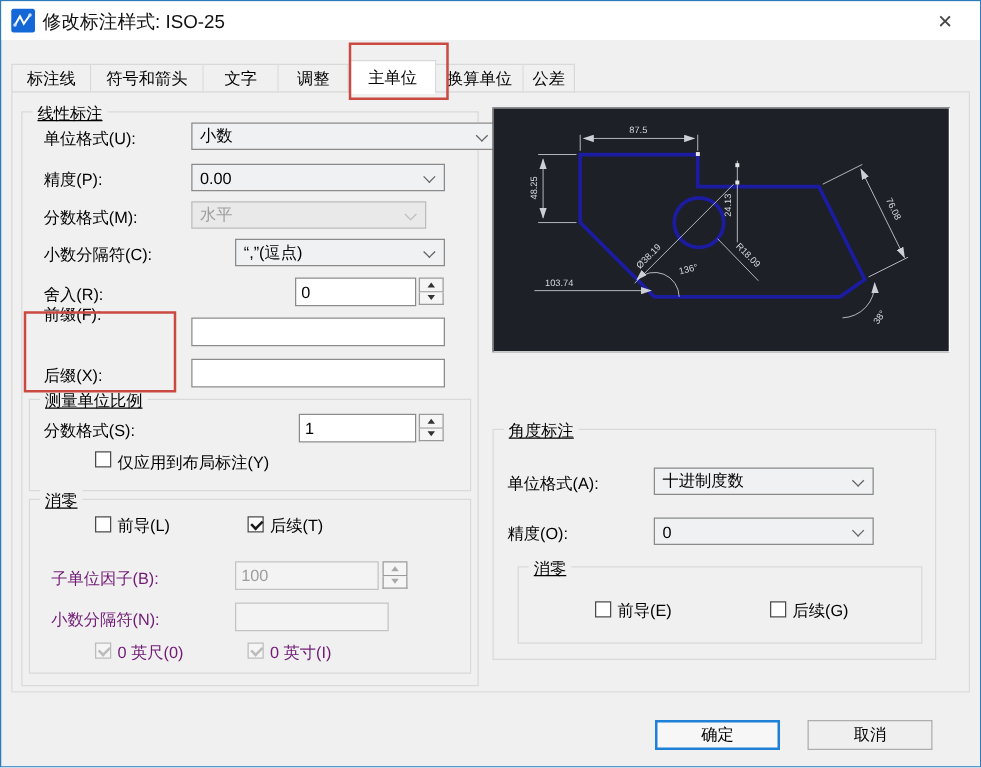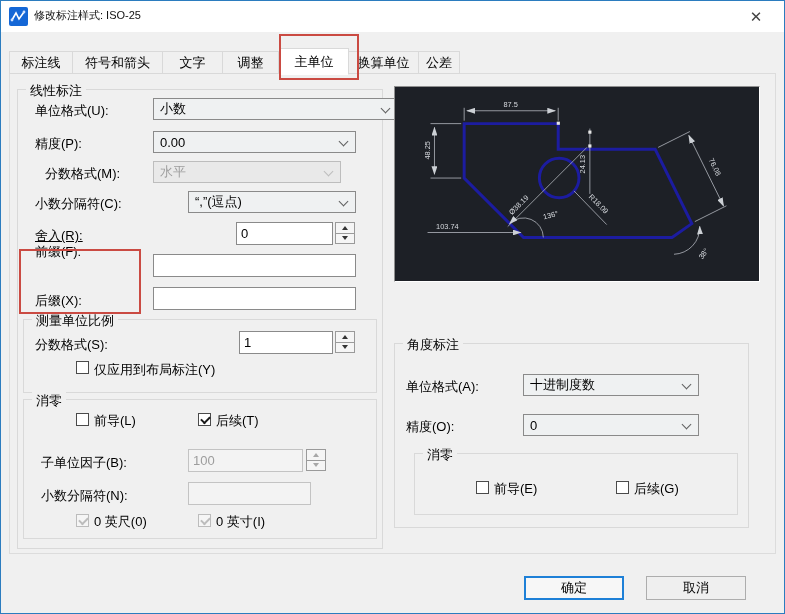--- a/index.html
+++ b/index.html
@@ -1,35 +1,35 @@
 <!DOCTYPE html>
 <html><head>
 <meta charset="utf-8">
 <style>
   html,body{margin:0;padding:0;background:#fff;}
   *{box-sizing:border-box;font-family:"Liberation Sans","DejaVu Sans",sans-serif;}
   #win{position:relative;width:785px;height:614px;background:#f0f0f0;border:1px solid #2b7cbf;overflow:hidden;}
   
   .titlebar{position:absolute;left:0;top:0;width:100%;height:31px;background:#ffffff;}
   .appicon{position:absolute;left:8px;top:6px;width:19px;height:19px;background:#1467d6;border-radius:2px;}
-  .title{position:absolute;left:33px;top:7px;font-size:11px;color:#111;}
+  .title{position:absolute;left:33px;top:7px;font-size:15px;color:#111;}
   .closebtn{position:absolute;right:0;top:0;width:56px;height:31px;display:flex;align-items:center;justify-content:center;font-size:15px;color:#444;cursor:default;}
   
   .tabs{position:absolute;left:8px;top:47px;display:flex;align-items:flex-end;height:26px;z-index:3;}
   .tab{height:23px;background:#f0f0f0;border:1px solid #d9d9d9;border-left:none;display:flex;align-items:center;justify-content:center;font-size:13px;color:#000;}
   .tab:first-child{border-left:1px solid #d9d9d9;}
   .tab:nth-child(1){width:64px;}.tab:nth-child(2){width:90px;}.tab:nth-child(3){width:60px;}
   .tab:nth-child(4){width:56px;}.tab:nth-child(5){width:70px;}.tab:nth-child(6){width:70px;}.tab:nth-child(7){width:41px;}
   .tab.active{height:27px;background:#fff;border:1px solid #d9d9d9;border-bottom:1px solid #fff;margin-bottom:-1px;}
   
   .pane{position:absolute;left:8px;top:72px;width:767px;height:481px;border:1px solid #dcdcdc;background:#f0f0f0;}
   .group{position:absolute;border:1px solid #d9d9d9;}
-  .gtitle{position:absolute;top:-8px;left:8px;background:#f0f0f0;padding:0 4px;font-size:13px;color:#000;}
+  .gtitle{position:absolute;top:-8px;left:8px;background:#f0f0f0;padding:0 4px;font-size:13px;color:#000;text-decoration:underline;}
   .lbl{position:absolute;font-size:13px;color:#000;white-space:nowrap;}
-  .lbl.dis{color:#000000;}
+  .lbl.dis{color:#701a75;}
   
   .dd{position:absolute;height:22px;border:1px solid #8a8a8a;background:#eff1f2;display:flex;align-items:center;padding-left:6px;font-size:13px;color:#000;}
   .dd .chev{position:absolute;right:8px;top:6px;width:7px;height:7px;border-right:1.4px solid #606060;border-bottom:1.4px solid #606060;transform:rotate(45deg);}
   .dd.dis{background:#e9e9e9;border-color:#bdbdbd;color:#9d9d9d;}
   .dd.dis .chev{border-color:#bdbdbd;}
   .tin{position:absolute;height:23px;border:1px solid #8a8a8a;background:#fff;font-size:13px;padding:0 4px;color:#000;}
   .tin.dis{background:#f3f3f3;border-color:#c3c3c3;color:#9d9d9d;}
   .spin{position:absolute;width:20px;height:22px;display:flex;flex-direction:column;}
   .spin .sb{flex:1;border:1px solid #9a9a9a;background:#f5f5f5;position:relative;}
   .spin .sb+.sb{border-top:none;}
@@ -87,31 +87,31 @@
   <div class="lbl" style="left:34px;top:101px;">单位格式(U):</div>
   <div class="dd" style="left:152px;top:97px;width:245px;">
     <span>小数</span>
       <span class="chev"></span>
   </div>
   <div class="lbl" style="left:34px;top:134px;">精度(P):</div>
   <div class="dd" style="left:152px;top:130px;width:203px;">
     <span>0.00</span>
       <span class="chev"></span>
   </div>
-  <div class="lbl" style="left:34px;top:164px;margin-left:10px;">分数格式(M):</div>
+  <div class="lbl" style="left:34px;top:164px;">分数格式(M):</div>
   <div class="dd dis" style="left:152px;top:160px;width:188px;">
     <span>水平</span>
       <span class="chev"></span>
   </div>
   <div class="lbl" style="left:34px;top:194px;">小数分隔符(C):</div>
   <div class="dd" style="left:187px;top:190px;width:168px;">
     <span>“,”(逗点)</span>
       <span class="chev"></span>
   </div>
-  <div class="lbl" style="left:34px;top:226px;text-decoration:underline;">舍入(R):</div>
+  <div class="lbl" style="left:34px;top:226px;">舍入(R):</div>
   <input class="tin" style="left: 235px; top: 221px; width: 97px;" value="0">
   <div class="spin" style="left:334px;top:221px;">
     <div class="sb up"></div>
     <div class="sb dn"></div>
   </div>
   <div class="lbl" style="left:34px;top:242px;">前缀(F):</div>
   <input class="tin" style="left: 152px; top: 253px; width: 203px;" value="">
   <div class="lbl" style="left:34px;top:291px;">后缀(X):</div>
   <input class="tin" style="left: 152px; top: 286px; width: 203px;" value="">
 

